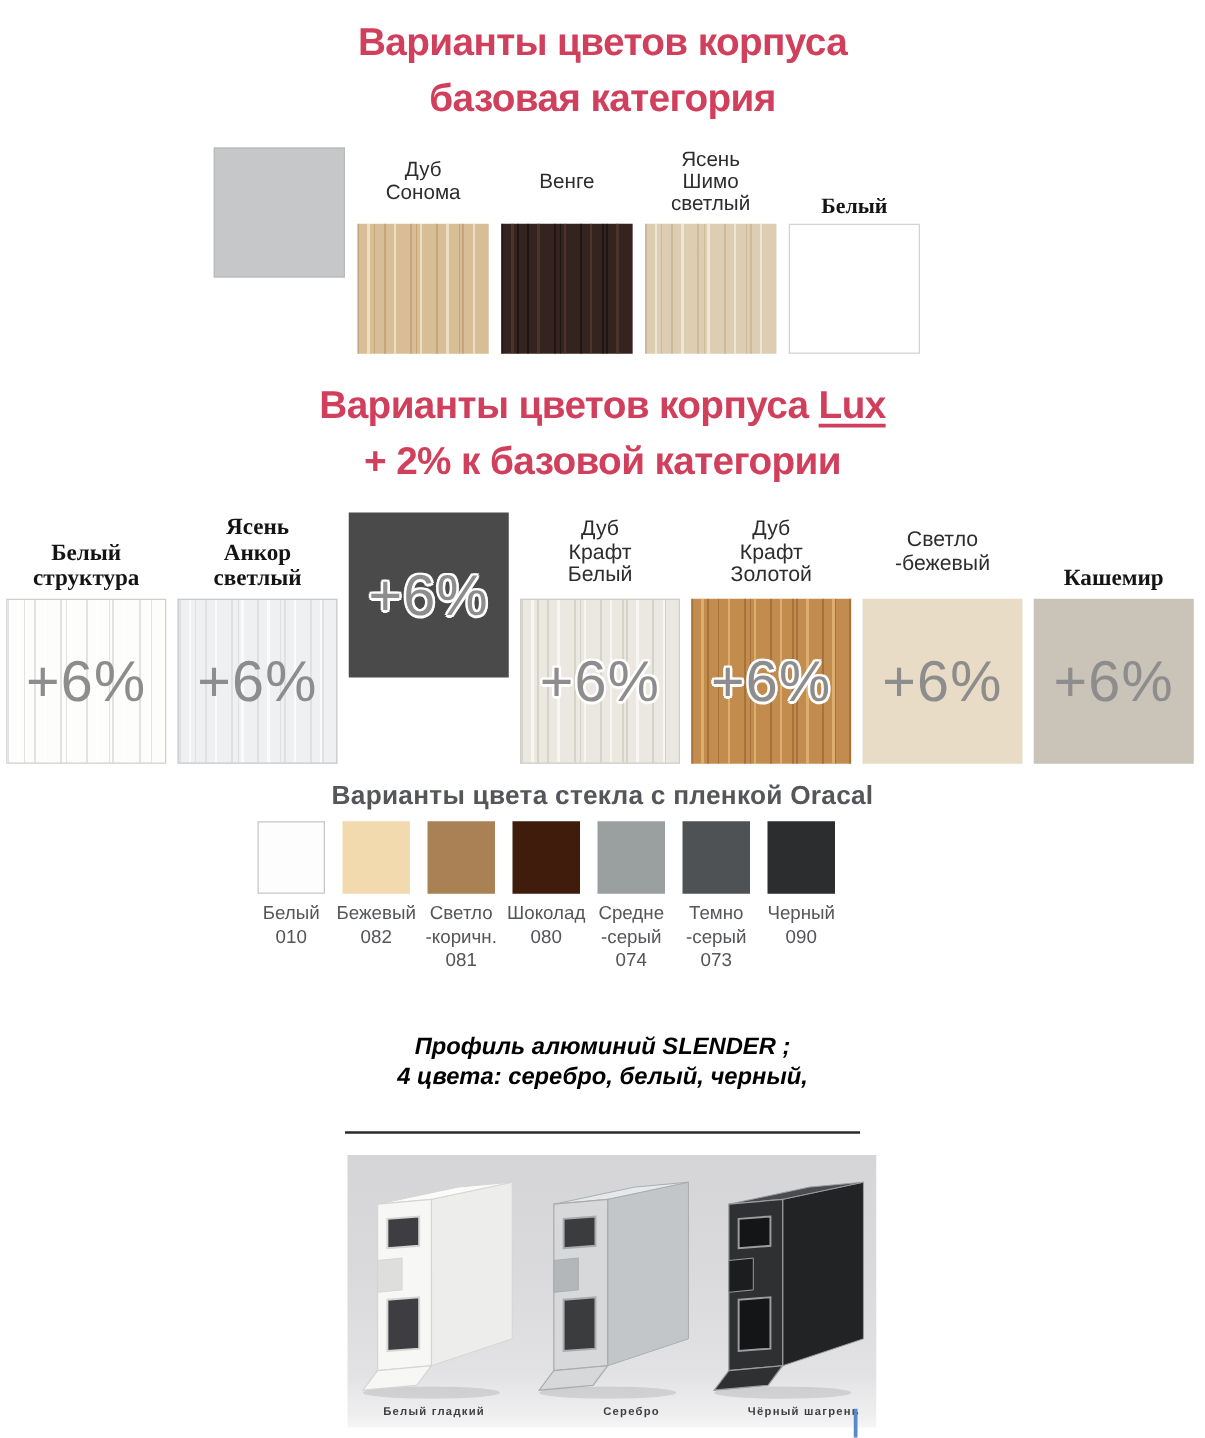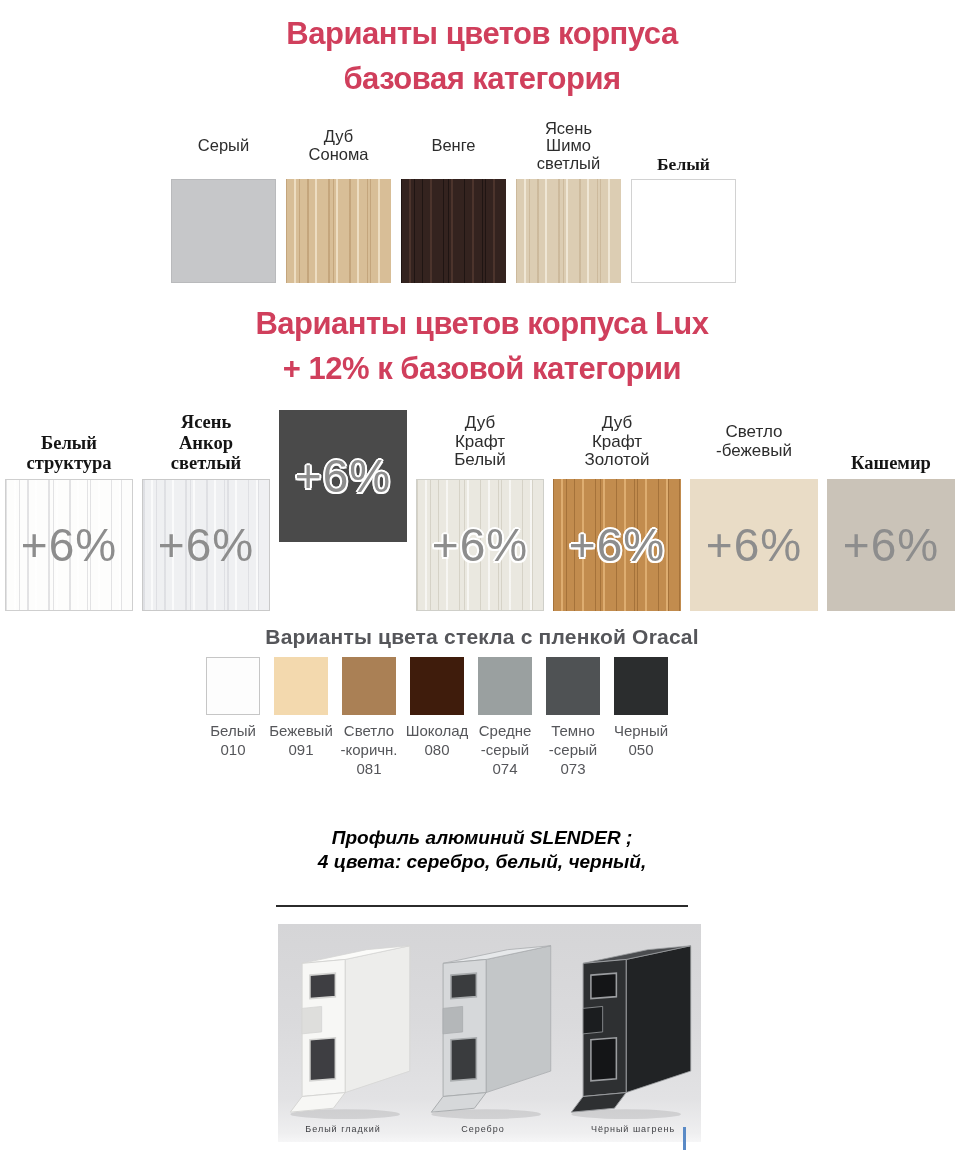--- a/index.html
+++ b/index.html
@@ -8,21 +8,21 @@
     font-family:"Liberation Sans", sans-serif;
   }
   
   .big-title{
     position:absolute;left:0;right:0;text-align:center;
     font-weight:700;font-size:31px;line-height:1.45;color:#d03f5c;
     letter-spacing:-0.5px;
   }
   #title1{top:12px;}
   #title2{top:302px;}
-  .lux-underline{text-underline-offset:5px;}
+  .lux-underline{text-decoration:underline;text-underline-offset:5px;}
   
   .swatch-row{position:absolute;display:flex;}
   #base-row{top:118px;left:171px;gap:10px;}
   #lux-row{top:410px;left:5px;gap:9px;}
   .swatch-col{display:flex;flex-direction:column;}
   #base-row .swatch-col{width:105px;}
   #lux-row .swatch-col{width:128px;}
   .swatch-label{
     display:flex;justify-content:center;text-align:center;
     white-space:pre-line;color:#2d2d2d;
@@ -69,36 +69,35 @@
   }
   #photo{
     position:absolute;top:924px;left:278px;width:423px;height:218px;
     background:linear-gradient(180deg,#d5d5d7 0%,#dadadc 45%,#e2e2e4 80%,#efeff0 96%,#f6f6f7 100%);
   }
   #photo .profiles{
     position:absolute;top:10px;left:10px;right:4px;display:flex;justify-content:space-between;
   }
   .profile-item svg{display:block;}
   .photo-label{
-    position:absolute;bottom:8px;font-weight:400;font-size:9px;letter-spacing:1px;
-    color:#3e3f43;text-align:center;
+    position:absolute;bottom:8px;font-weight:700;font-size:9px;letter-spacing:1px;
+    color:#3e3f43;text-align:right;
   }
   #caret{position:absolute;left:683px;top:1127px;width:3px;height:23px;background:#5a8ac6;}
 </style>
 </head>
 <body>
 
 <div id="title1" class="big-title">
   <div>Варианты цветов корпуса</div>
   <div>базовая категория</div>
 </div>
 
 <div id="base-row" class="swatch-row">
   <div class="swatch-col">
-    <div class="swatch-label sans">Серый</div>
     <div class="swatch" style="background: rgb(198, 199, 201); border: 1px solid rgb(185, 186, 188);">
       
     </div>
   </div>
 
   <div class="swatch-col">
     <div class="swatch-label sans">Дуб
 Сонома</div>
     <div class="swatch" style="background: repeating-linear-gradient(90deg, rgba(150, 108, 62, 0.3) 0px, rgba(150, 108, 62, 0.3) 1.5px, transparent 1.5px, transparent 8px, rgba(255, 246, 228, 0.55) 8px, rgba(255, 246, 228, 0.55) 10px, transparent 10px, transparent 21px), repeating-linear-gradient(90deg, transparent 0px, transparent 13px, rgba(150, 108, 62, 0.3) 13px, rgba(150, 108, 62, 0.3) 14px, transparent 14px, transparent 34px), rgb(216, 190, 151);">
       
@@ -124,21 +123,21 @@
   <div class="swatch-col">
     <div class="swatch-label serif">Белый</div>
     <div class="swatch" style="background: rgb(255, 255, 255); border: 1px solid rgb(210, 210, 210);">
       
     </div>
   </div>
 </div>
 
 <div id="title2" class="big-title">
   <div><span>Варианты цветов корпуса </span><span class="lux-underline">Lux</span></div>
-  <div>+ 12% к базовой категории</div>
+  <div>+ 2% к базовой категории</div>
 </div>
 
 <div id="lux-row" class="swatch-row">
   <div class="swatch-col">
     <div class="swatch-label serif">Белый
 структура</div>
     <div class="swatch" style="background: repeating-linear-gradient(90deg, rgba(200, 200, 204, 0.5) 0px, rgba(200, 200, 204, 0.5) 1.5px, transparent 1.5px, transparent 8px, rgba(255, 255, 255, 0.8) 8px, rgba(255, 255, 255, 0.8) 10px, transparent 10px, transparent 21px), repeating-linear-gradient(90deg, transparent 0px, transparent 13px, rgba(200, 200, 204, 0.5) 13px, rgba(200, 200, 204, 0.5) 14px, transparent 14px, transparent 34px), rgb(253, 253, 252); border: 1px solid rgb(207, 207, 207);">
       <span class="plus-badge">+6%</span>
     </div>
   </div>
@@ -196,21 +195,21 @@
 <div id="oracal-row">
   <div class="oracal-col">
     <div class="oracal-swatch" style="background: rgb(253, 253, 253); border: 1px solid rgb(198, 198, 198);"></div>
     <div class="oracal-label">Белый
 010</div>
   </div>
 
   <div class="oracal-col">
     <div class="oracal-swatch" style="background: rgb(243, 217, 174); border: 1px solid transparent;"></div>
     <div class="oracal-label">Бежевый
-091</div>
+082</div>
   </div>
 
   <div class="oracal-col">
     <div class="oracal-swatch" style="background: rgb(170, 128, 85); border: 1px solid transparent;"></div>
     <div class="oracal-label">Светло
 -коричн.
 081</div>
   </div>
 
 
@@ -230,21 +229,21 @@
   <div class="oracal-col">
     <div class="oracal-swatch" style="background: rgb(79, 82, 84); border: 1px solid transparent;"></div>
     <div class="oracal-label">Темно
 -серый
 073</div>
   </div>
 
   <div class="oracal-col">
     <div class="oracal-swatch" style="background: rgb(43, 45, 46); border: 1px solid transparent;"></div>
     <div class="oracal-label">Черный
-050</div>
+090</div>
   </div>
 </div>
 
 <div id="profile-text">
   <div>Профиль алюминий SLENDER ;</div>
   <div>4 цвета: серебро, белый, черный,</div>
 </div>
 <div id="profile-rule"></div>
 
 <div id="photo">

